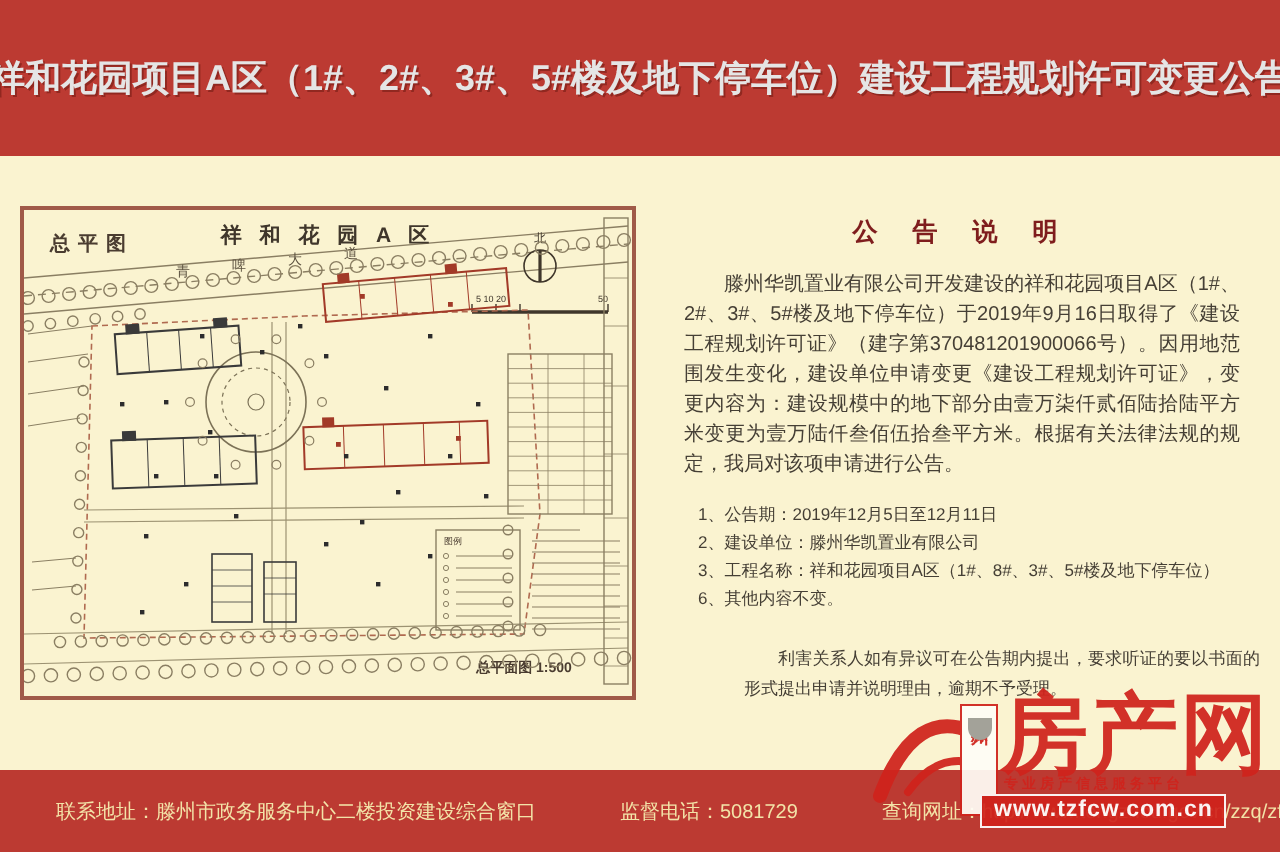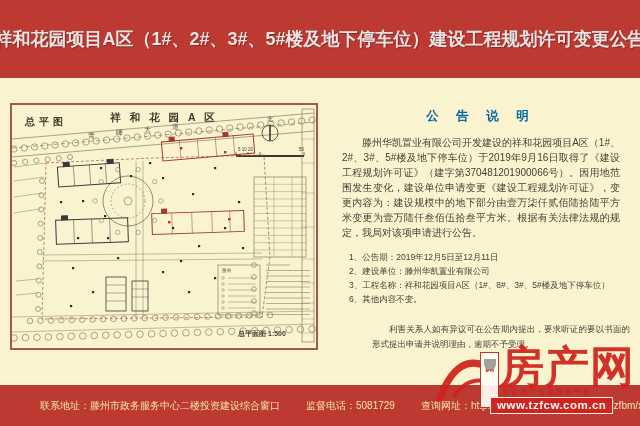--- a/index.html
+++ b/index.html
@@ -17,31 +17,31 @@
   }
   
   .content{position:absolute;top:78px;left:0;width:640px;height:307px;background:#faf3d0;}
   
   .map-frame{position:absolute;left:10px;top:25px;width:304px;height:243px;
     border:2px solid #a05a48;background:#faf3d0;box-sizing:content-box;text-align:right;}
   .map-frame svg{display:block;}
   
   .notice{position:absolute;left:332px;top:30px;width:298px;color:#453f35;}
   .notice-title{text-align:center;font-size:12.5px;font-weight:bold;
-    letter-spacing:7px;color:#0369a1;margin:0 0 10px 0;}
+    letter-spacing:7px;color:#7f1d1d;margin:0 0 10px 0;}
   .notice-par{font-size:10px;line-height:15px;text-indent:2em;margin:10px;text-align:justify;}
   .notice-list{margin-top:2px;}
   .notice-item{font-size:8.5px;line-height:14px;padding-left:2em;text-indent:0;}
   .notice-item.wrap{padding-left:5.5em;text-indent:-3.5em;}
   .notice-closing{font-size:8.5px;line-height:15px;text-indent:2em;margin-top:16px;text-align:justify;margin-left:40px;}
   
   .footer{position:absolute;left:0;bottom:0;width:640px;height:41px;background:#bc3a32;
     display:flex;align-items:center;color:#f3e3a8;font-size:10px;}
-  .footer .seg{margin-left:26px;white-space:nowrap;}
-  .footer .seg:first-child{margin-left:40px;}
+  .footer .seg{margin-left:42px;white-space:nowrap;}
+  .footer .seg:first-child{margin-left:28px;}
   
   .watermark{position:absolute;left:434px;top:344px;width:192px;height:76px;opacity:.93;z-index:5;}
   .wm-swoosh{position:absolute;left:0;top:8px;}
   .wm-citybox{position:absolute;left:46px;top:8px;width:17px;height:54px;background:#fffdf6;
     border:1px solid #d0231c;display:flex;flex-direction:column;align-items:center;}
   .wm-city{writing-mode:vertical-rl;font-size:9px;font-weight:bold;color:#d0231c;
     letter-spacing:1px;line-height:15px;margin-top:2px;}
   .wm-shield{width:12px;height:11px;background:#9d9c95;border-radius:0 0 6px 6px;margin-top:2px;}
   .wm-brand{position:absolute;left:66px;top:-6px;font-size:44px;font-weight:900;color:#d0231c;
     letter-spacing:1px;white-space:nowrap;font-family:"Liberation Sans",sans-serif;}

